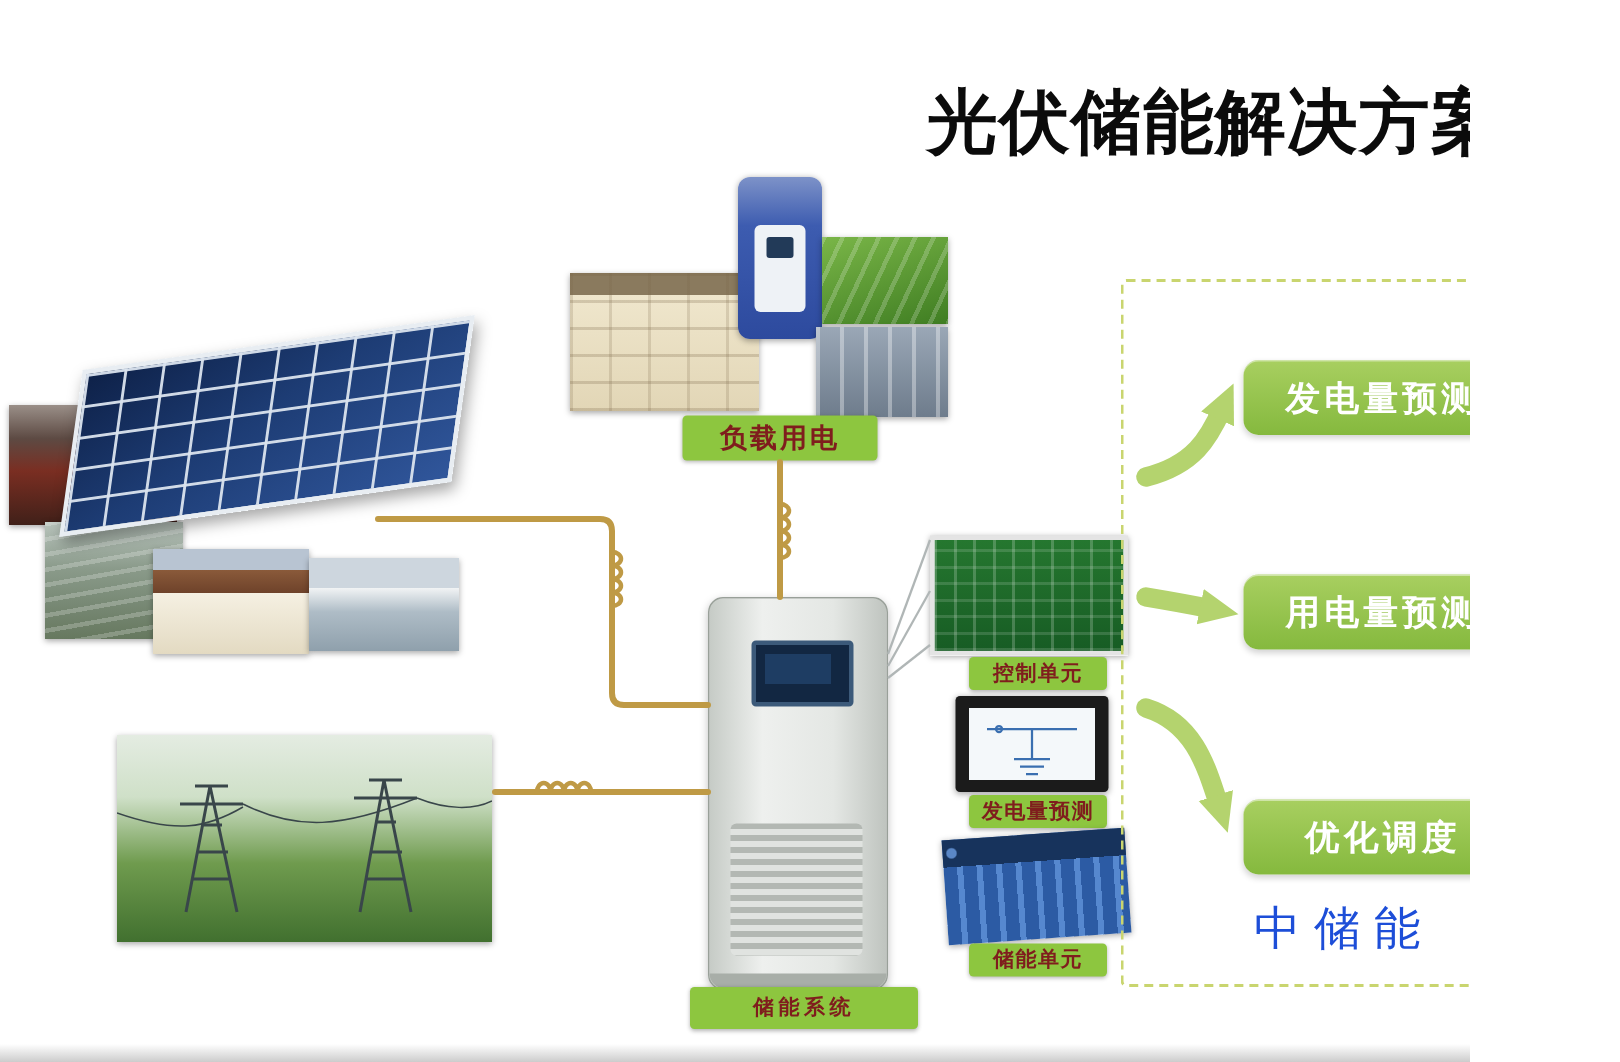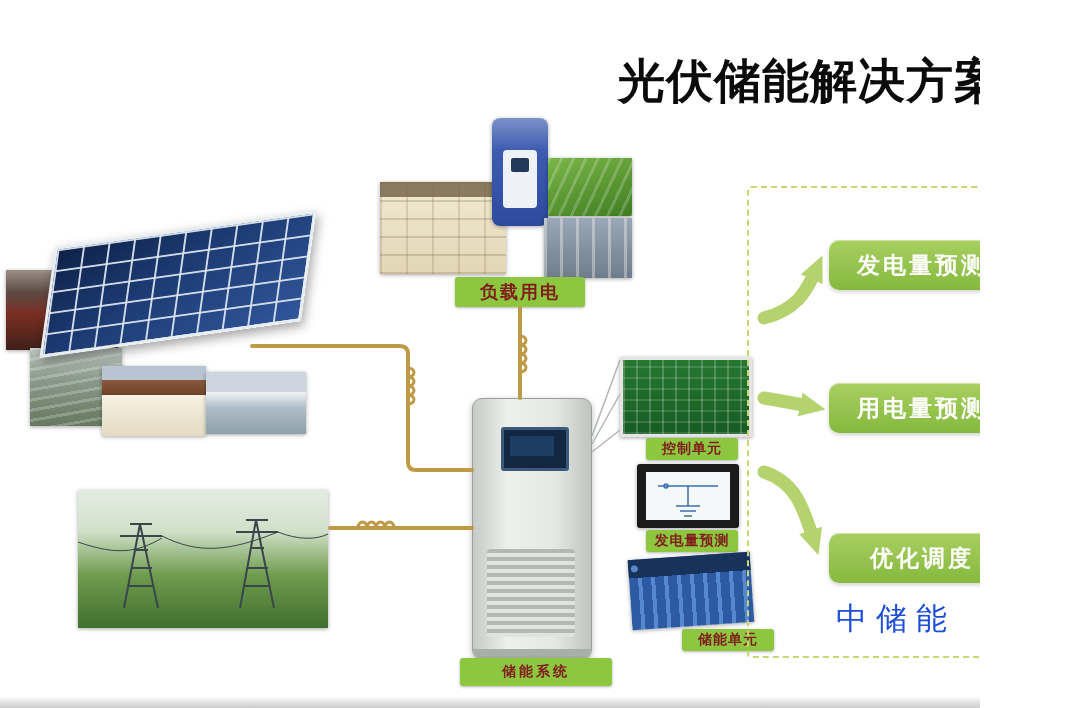--- a/index.html
+++ b/index.html
@@ -164,21 +164,21 @@
         <g stroke="#3a6fb0" stroke-width="1.5" fill="none">
           <path d="M12,14 H72 M42,14 V34 M30,34 H54 M34,39 H50 M38,44 H46"></path>
           <circle cx="20" cy="14" r="2"></circle>
         </g>
       </svg>
     </div>
   </div>
   <div class="badge small" style="left:646px;top:530px;width:80px;">发电量预测</div>
 
   <div class="battery"></div>
-  <div class="badge small" style="left:646px;top:629px;width:80px;margin-left:36px;">储能单元</div>
+  <div class="badge small" style="left:646px;top:629px;width:80px;">储能单元</div>
 
   <div class="dashed-box"></div>
   <div class="pill pill2">用电量预测</div>
   <div class="pill pill1">发电量预测</div>
   <div class="pill pill3">优化调度</div>
 
   <div class="brand">中储能</div>
 
   <svg class="overlay" width="1080" height="708" viewBox="0 0 1080 708">
     <defs>

